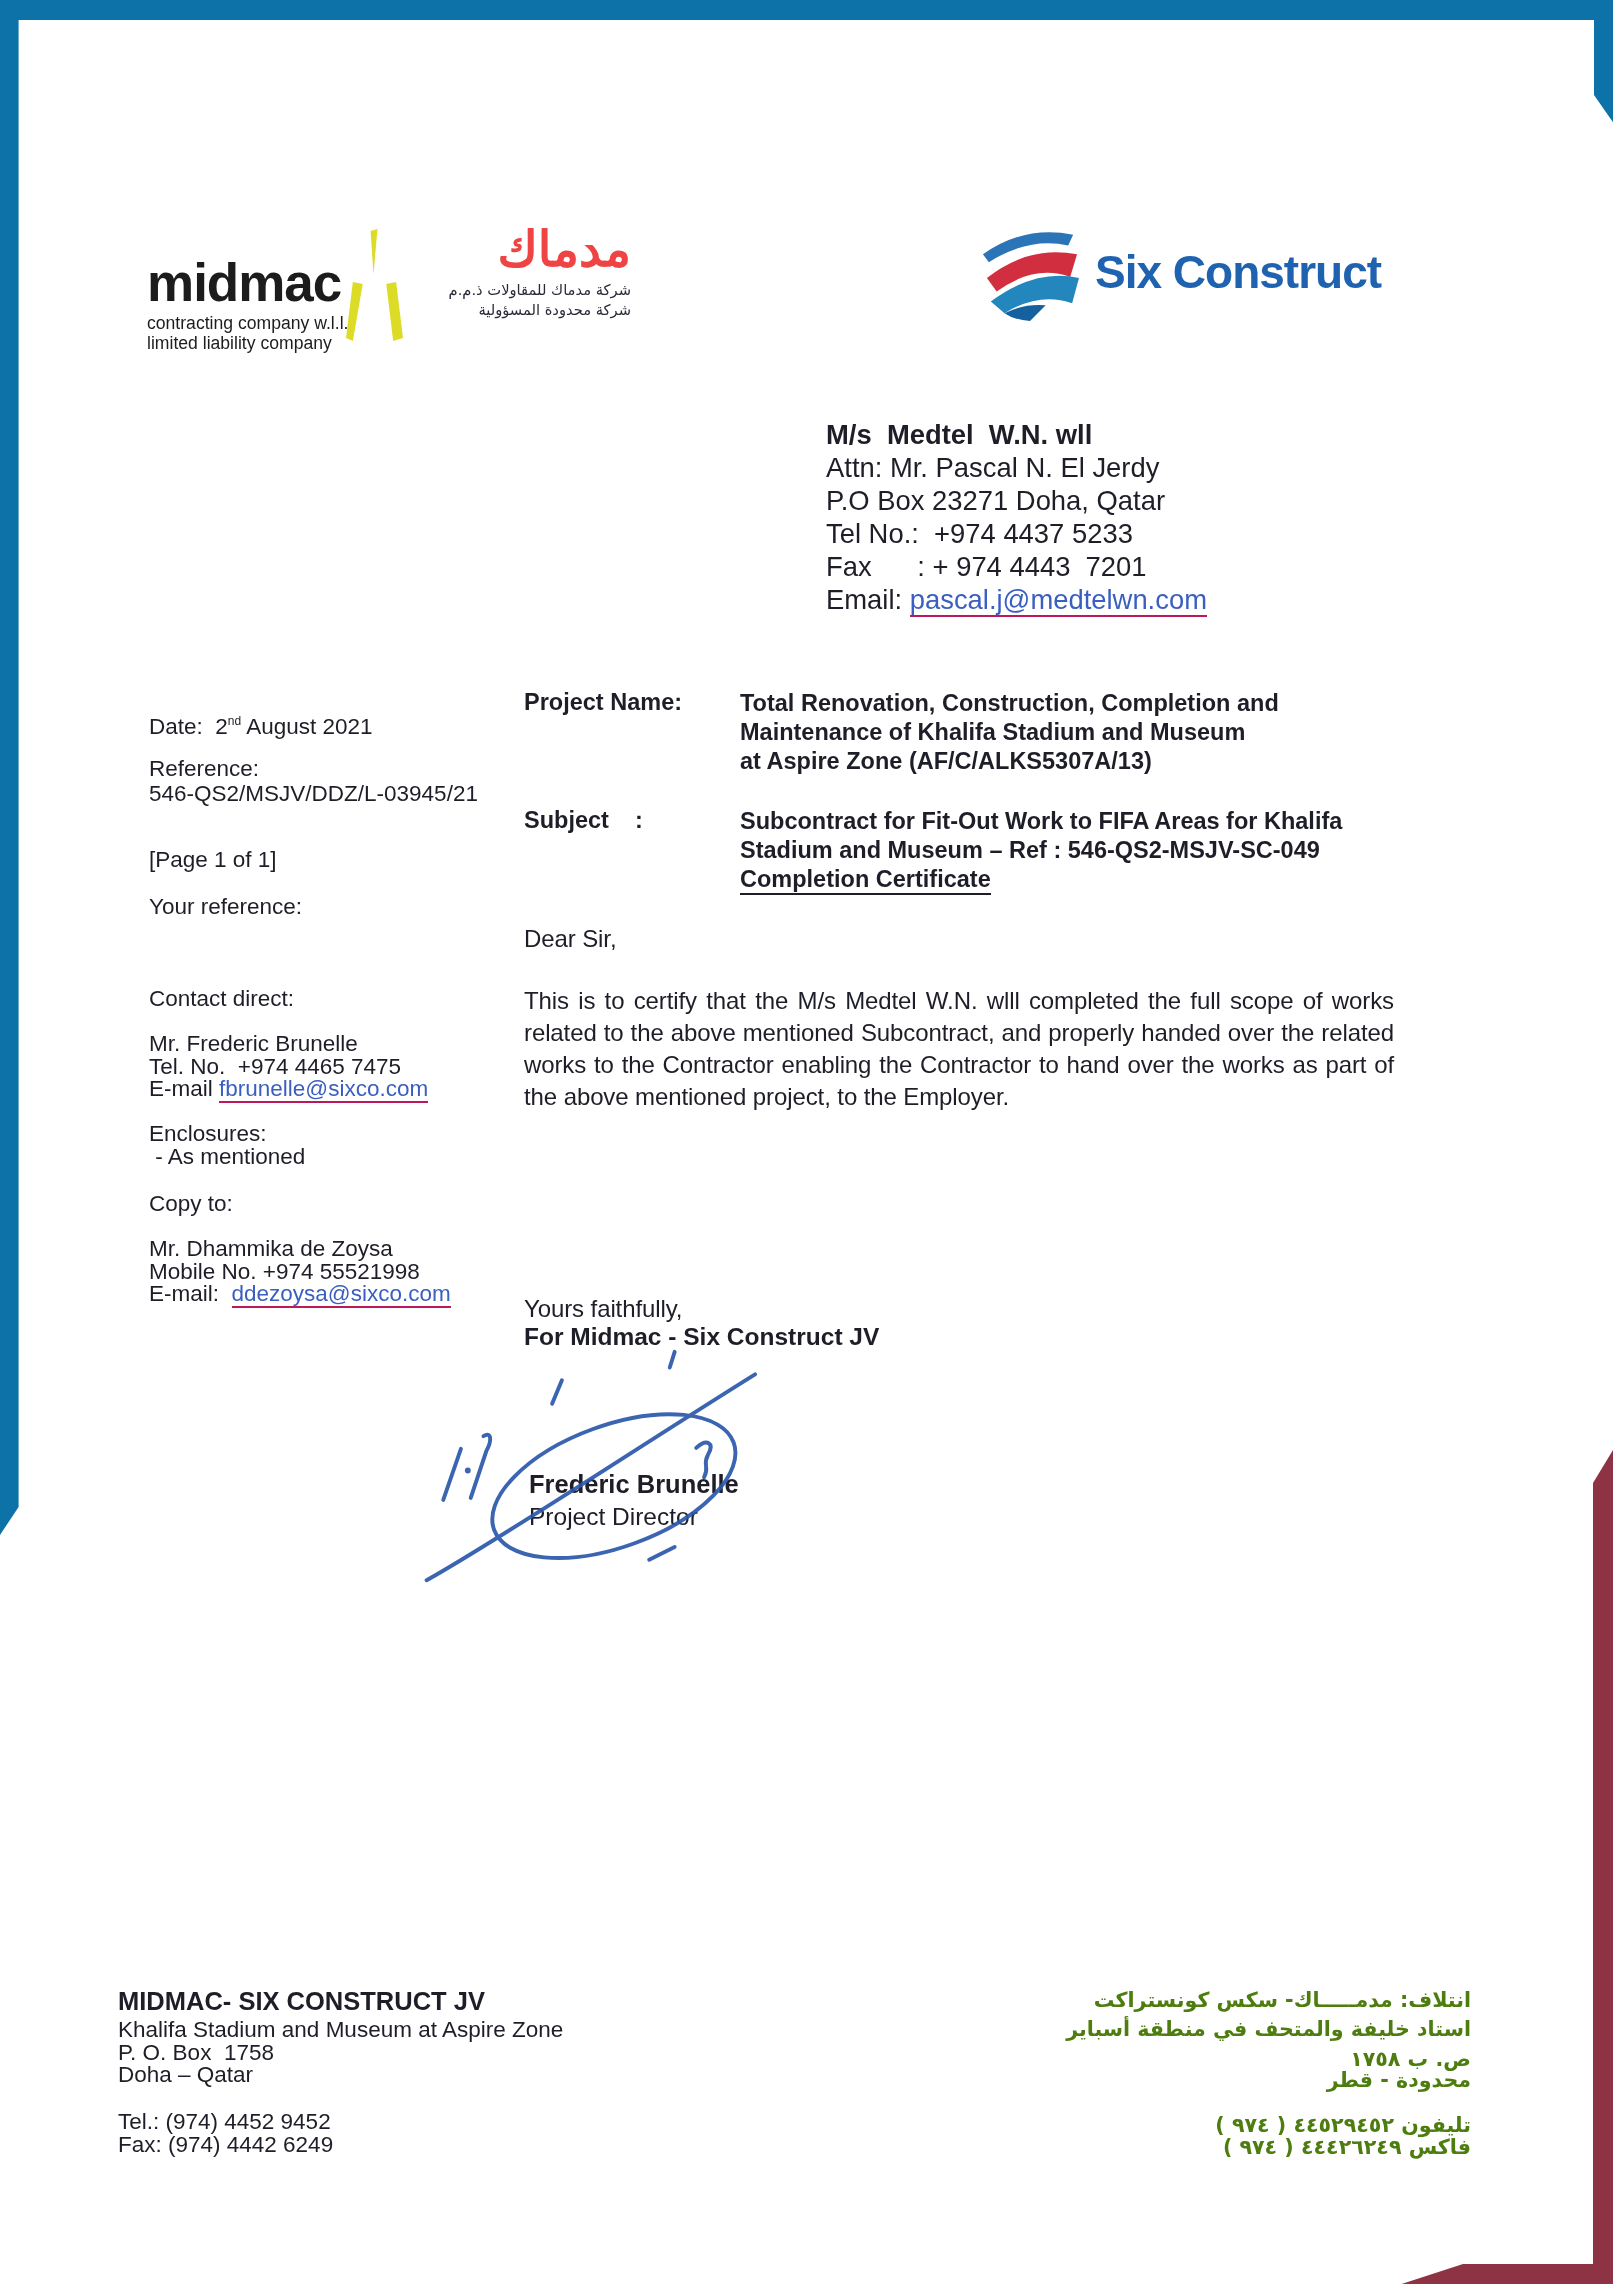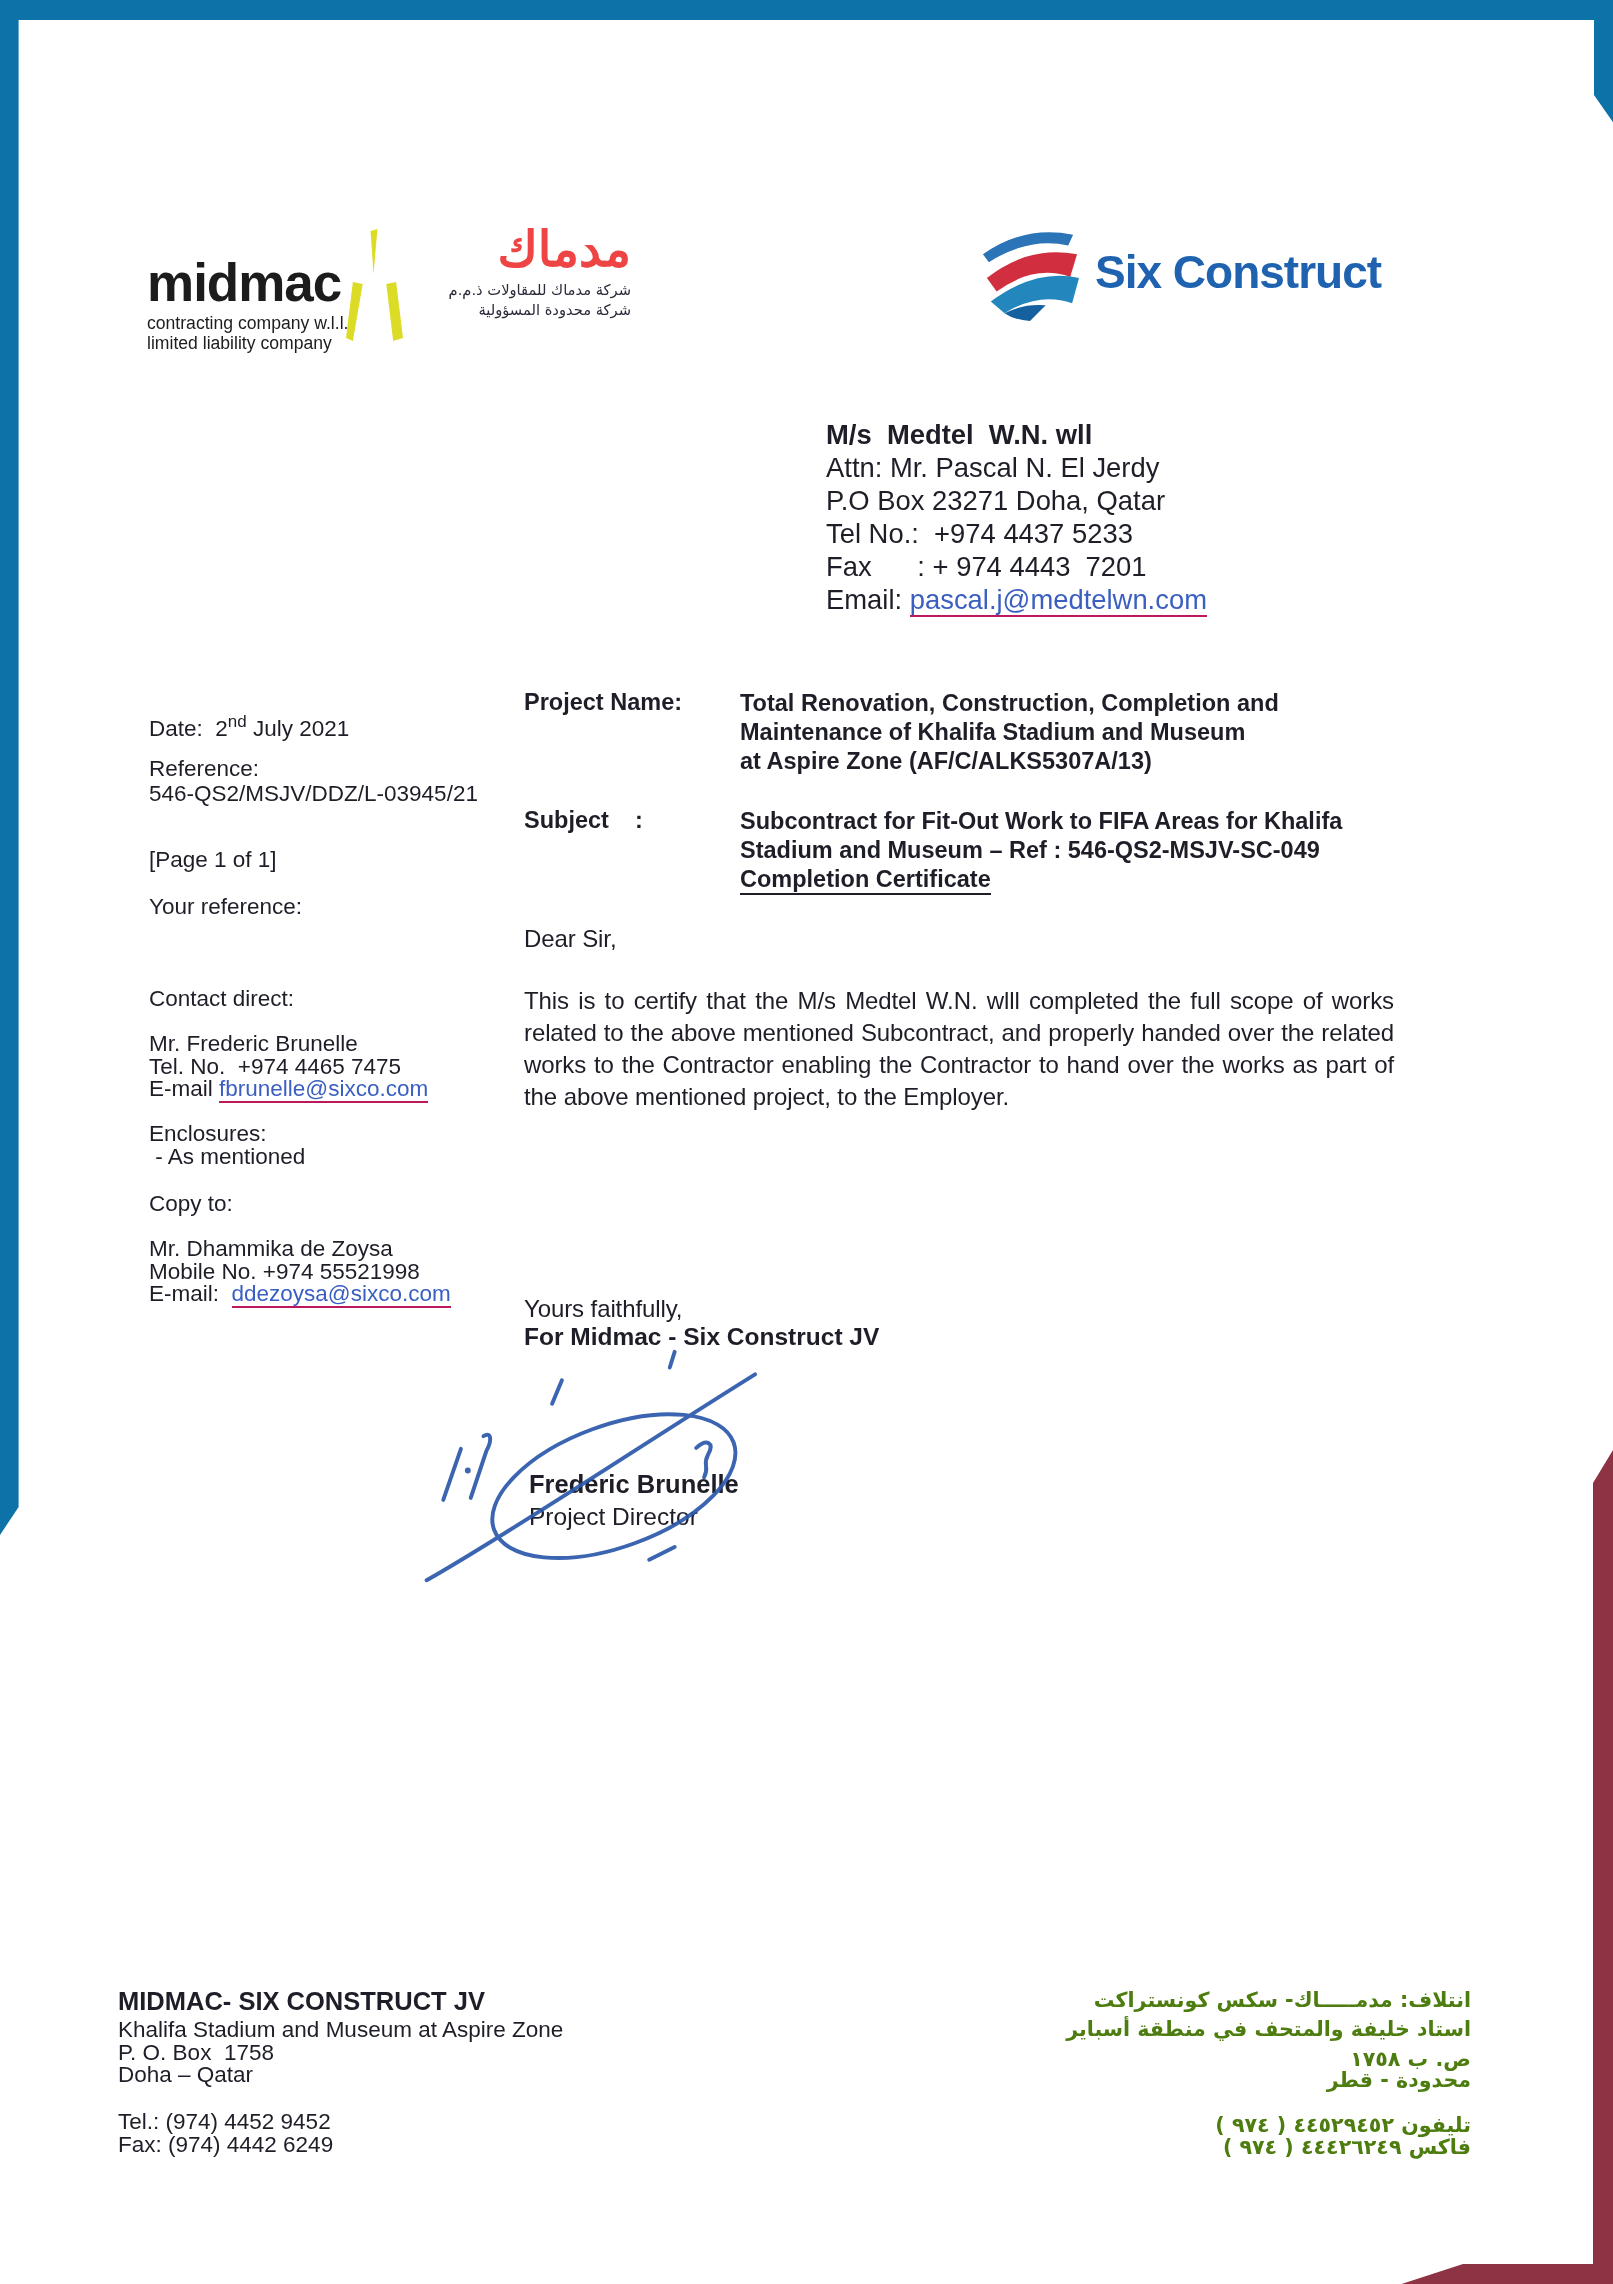--- a/index.html
+++ b/index.html
@@ -87,21 +87,21 @@
     <div>Attn: Mr. Pascal N. El Jerdy</div>
     <div>P.O Box 23271 Doha, Qatar</div>
     <div class="pre">Tel No.:  +974 4437 5233</div>
     <div class="pre">Fax      : + 974 4443  7201</div>
     <div>
       <span class="pre">Email: </span><a class="doclink">pascal.j@medtelwn.com</a>
     </div>
   </div>
 
   <div class="abs side" style="top:708px;">
-    <span class="pre">Date:  </span><span>2</span><sup style="font-size:17px;">nd</sup><span class="pre"> July 2021</span>
+    <span class="pre">Date:  </span><span>2</span><sup style="font-size:12px;">nd</sup><span class="pre"> August 2021</span>
   </div>
   <div class="abs side" style="top:755px;">Reference:</div>
   <div class="abs side" style="top:780px;">546-QS2/MSJV/DDZ/L-03945/21</div>
   <div class="abs side" style="top:846px;">[Page 1 of 1]</div>
   <div class="abs side" style="top:893px;">Your reference:</div>
   <div class="abs side" style="top:985px;">Contact direct:</div>
   <div class="abs side" style="top:1030px;">Mr. Frederic Brunelle</div>
   <div class="abs side pre" style="top:1053px;">Tel. No.  +974 4465 7475</div>
   <div class="abs side" style="top:1075px;">
     <span class="pre">E-mail </span><a class="doclink">fbrunelle@sixco.com</a>

